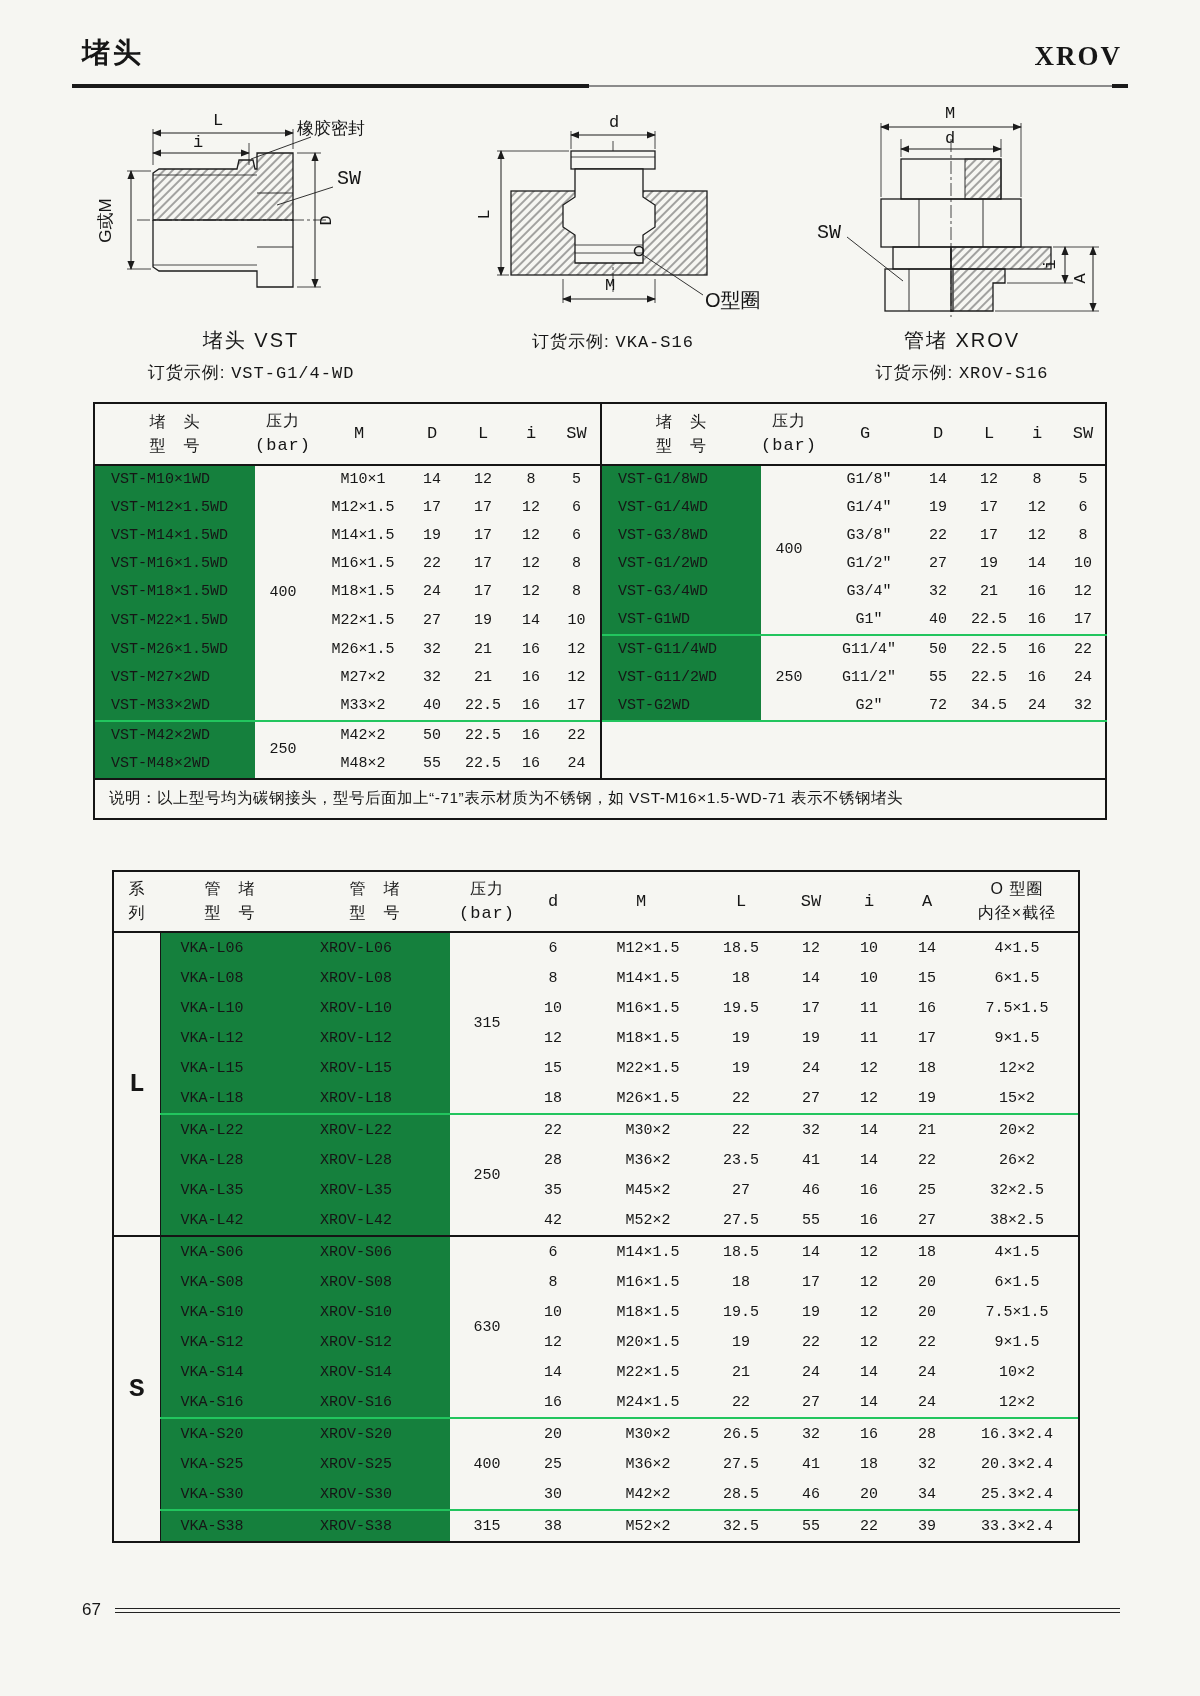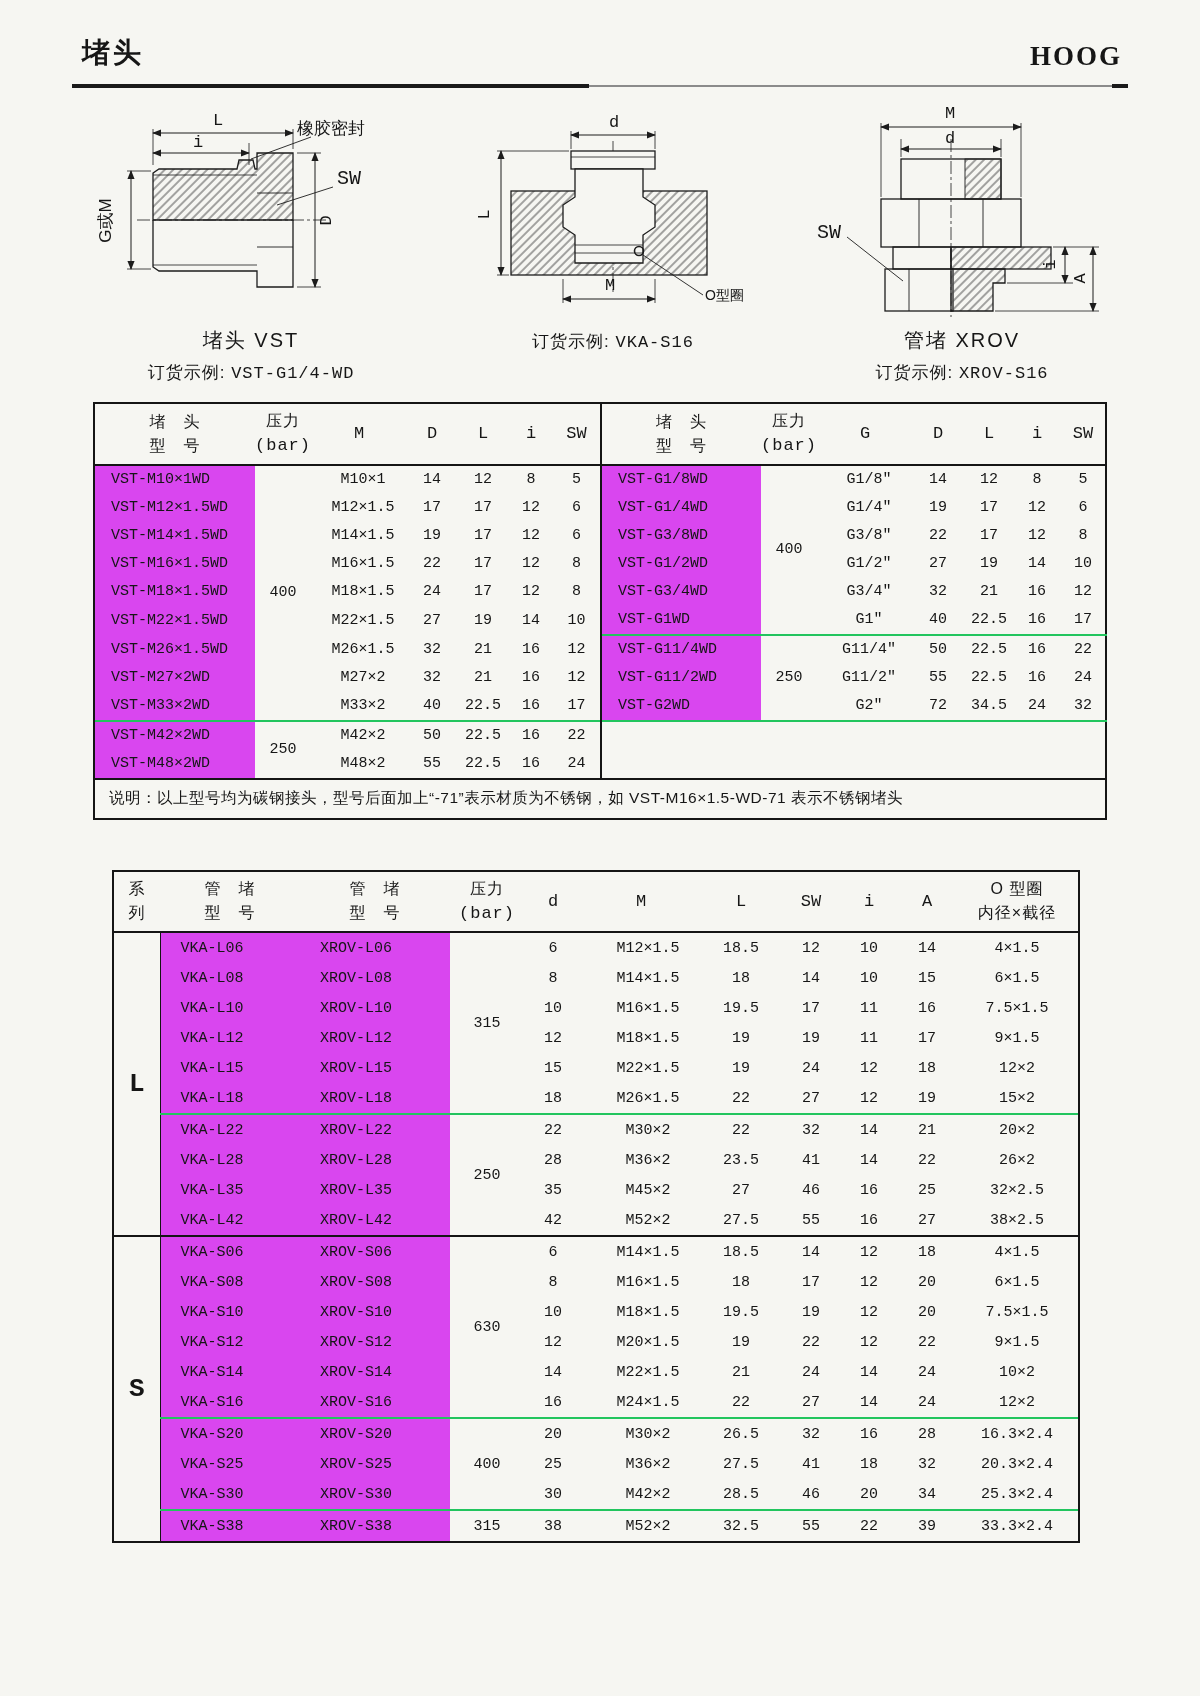--- a/index.html
+++ b/index.html
@@ -40,40 +40,40 @@
   th{font-weight:normal;border-bottom:2.2px solid #151515;vertical-align:middle;padding:5px 0;}
   .hcn{font-size:16px;line-height:1.5;letter-spacing:1px;}
   .hl{font-family:"Liberation Mono","DejaVu Sans Mono",monospace;font-size:17px;}
   td{height:28px;text-align:center;vertical-align:middle;font-size:15px;
      font-family:"Liberation Mono","DejaVu Sans Mono",monospace;padding:0 2px;}
   .t2 td{height:30px;}
   .model{text-align:left;padding-left:16px;}
   .t2 .model{padding-left:20px;}
   .thread{text-align:center;padding-left:10px;}
   .t2 .thread{padding-left:16px;}
-  .shade{background:#d946ef;}
+  .shade{background:#15803d;}
   .half-div{border-left:2px solid #151515;}
   .sep-t{border-top:2px solid #22c55e;}
   .sep2-t{border-top:2.6px solid #151515;}
   .series-cell{font-size:26px;font-weight:bold;border-right:1.6px solid #151515;letter-spacing:0;}
   .note{border-top:2px solid #151515;padding:8px 14px 9px;font-size:15.5px;letter-spacing:0.5px;
         font-family:"Liberation Sans","DejaVu Sans",sans-serif;}
 
   
   .footer{position:absolute;left:82px;right:80px;bottom:76px;display:flex;align-items:center;gap:14px;font-size:17px;}
   .f-line{flex:1;height:3px;border-top:1.6px solid #222;border-bottom:1.6px solid #222;}
 </style>
 </head>
 <body>
 
 <div class="page">
 
   <div class="hdr">
     <span class="hdr-title">堵头</span>
-    <span class="brand">HOOG</span>
+    <span class="brand">XROV</span>
   </div>
   <div class="rule">
     <span class="r1"></span>
     <span class="r2"></span>
     <span class="r3"></span>
   </div>
 
   <div class="figs">
 
     <div class="fig" style="width:362px">
@@ -152,21 +152,21 @@
             <line x1="34" y1="170" x2="46" y2="170" stroke-width="0.8"></line>
             <line x1="38" y1="46" x2="38" y2="170" stroke-width="1" marker-start="url(#a2)" marker-end="url(#a2)"></line>
             <line x1="100" y1="174" x2="100" y2="198" stroke-width="0.8"></line>
             <line x1="192" y1="174" x2="192" y2="198" stroke-width="0.8"></line>
             <line x1="100" y1="194" x2="192" y2="194" stroke-width="1" marker-start="url(#a2)" marker-end="url(#a2)"></line>
           </g>
         </svg>
         <span class="dlab" style="left:146px;top:8px">d</span>
         <span class="dlab rot" style="left:16px;top:100px">L</span>
         <span class="dlab" style="left:142px;top:171px">M</span>
-        <span class="dlab cn" style="left:242px;top:182px;font-size:14px">O型圈</span>
+        <span class="dlab cn" style="left:242px;top:182px;font-size:20px">O型圈</span>
       </div>
       <div class="fig-order">
         <span>订货示例:</span>
         <span class="mono">VKA-S16</span>
       </div>
     </div>
 
     <div class="fig" style="width:336px">
       <div class="fig-canvas" style="width:330px;height:218px">
         <svg width="330" height="218" viewBox="0 0 330 218">
@@ -690,14 +690,18 @@
             <td class="num sep-t">32.5</td>
             <td class="num sep-t">55</td>
             <td class="num sep-t">22</td>
             <td class="num sep-t">39</td>
             <td class="num sep-t">33.3×2.4</td>
           </tr>
         </tbody>
     </table>
   </div>
 
+  <div class="footer">
+    <span>67</span>
+    <div class="f-line"></div>
+  </div>
 
 </div>
 
 </body></html>

